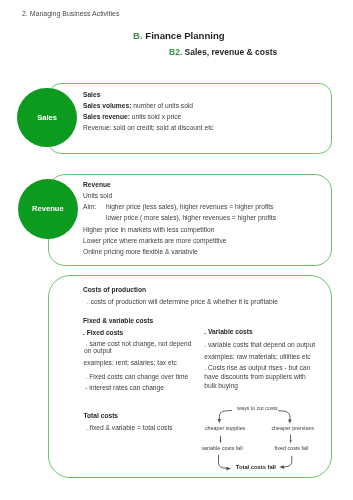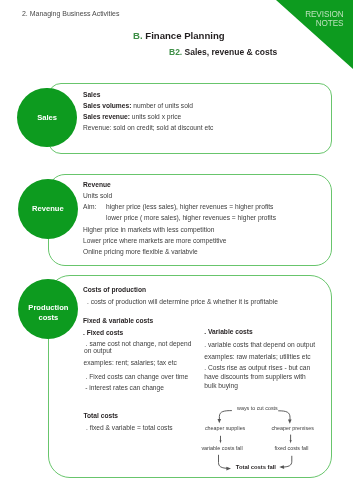--- a/index.html
+++ b/index.html
@@ -49,29 +49,20 @@
 </head>
 <body>
 
 <div class="page">
 
   <div class="breadcrumb">2. Managing Business Activities</div>
 
   <div class="title-line t1"><span class="pfx">B.</span> <span>Finance Planning</span></div>
   <div class="title-line t2"><span class="pfx">B2.</span> <span>Sales, revenue &amp; costs</span></div>
 
-  <div class="ribbon">
-    <svg width="77" height="70" viewBox="0 0 77 70">
-      <polygon points="0,0 77,0 77,69" fill="#0d9b1f"></polygon>
-    </svg>
-    <div class="ribbon-text">
-      <div>REVISION</div>
-      <div>NOTES</div>
-    </div>
-  </div>
 
   <div class="sec-box" style="left:48px; top:83px; width:284px; height:71px; border-radius:13px;"></div>
   <div class="badge" style="left:17.4px; top:87.8px; width:59.4px; height:59.4px; font-size:7.6px;">
     <span>Sales</span>
   </div>
   <div class="txt" style="left:83px; top:91px;"><span class="bd">Sales</span></div>
   <div class="txt" style="left:83px; top:102px;"><span class="bd">Sales volumes:</span> <span>number of units sold</span></div>
   <div class="txt" style="left:83px; top:112.5px;"><span class="bd">Sales revenue:</span> <span>units sold x price</span></div>
   <div class="txt" style="left:83px; top:123.5px;"><span>Revenue: sold on credit; sold at discount etc</span></div>
 
@@ -82,26 +73,20 @@
   <div class="txt" style="left:83px; top:181px;"><span class="bd">Revenue</span></div>
   <div class="txt" style="left:83px; top:192px;"><span>Units sold</span></div>
   <div class="txt" style="left:83px; top:203px;"><span>Aim:</span></div>
   <div class="txt" style="left:106px; top:203px;"><span>higher price (less sales), higher revenues = higher profits</span></div>
   <div class="txt" style="left:106px; top:214px;"><span>lower price ( more sales), higher revenues = higher profits</span></div>
   <div class="txt" style="left:83px; top:225.7px;"><span>Higher price in markets with less competition</span></div>
   <div class="txt" style="left:83px; top:236.5px;"><span>Lower price where markets are more competitive</span></div>
   <div class="txt" style="left:83px; top:247.5px;"><span>Online pricing more flexible &amp; variabvle</span></div>
 
   <div class="sec-box" style="left:48px; top:275px; width:284px; height:203px; border-radius:22px;"></div>
-  <div class="badge" style="left:18.3px; top:279.0px; width:60.2px; height:60.2px; font-size:7.6px;">
-    <div style="line-height:10px; position:relative; top:3.5px;">
-      <div>Production</div>
-      <div>costs</div>
-    </div>
-  </div>
   <div class="txt" style="left:83px; top:286px;"><span class="bd">Costs of production</span></div>
   <div class="txt" style="left:87px; top:298px;"><span>. costs of production will determine price &amp; whether it is profitable</span></div>
   <div class="txt" style="left:83px; top:317px;"><span class="bd">Fixed &amp; variable costs</span></div>
 
   <div class="txt" style="left:83px; top:328.5px;"><span class="bd">. Fixed costs</span></div>
   <div class="txt" style="left:85.8px; top:339.7px;"><span>. same cost not change, not depend</span></div>
   <div class="txt" style="left:84px; top:347.4px;"><span>on output</span></div>
   <div class="txt" style="left:83.5px; top:359.3px;"><span>examples: rent; salaries; tax etc</span></div>
   <div class="txt" style="left:85.6px; top:372.6px;"><span>. Fixed costs can change over time</span></div>
   <div class="txt" style="left:85.3px; top:383.8px;"><span>- interest rates can change</span></div>

